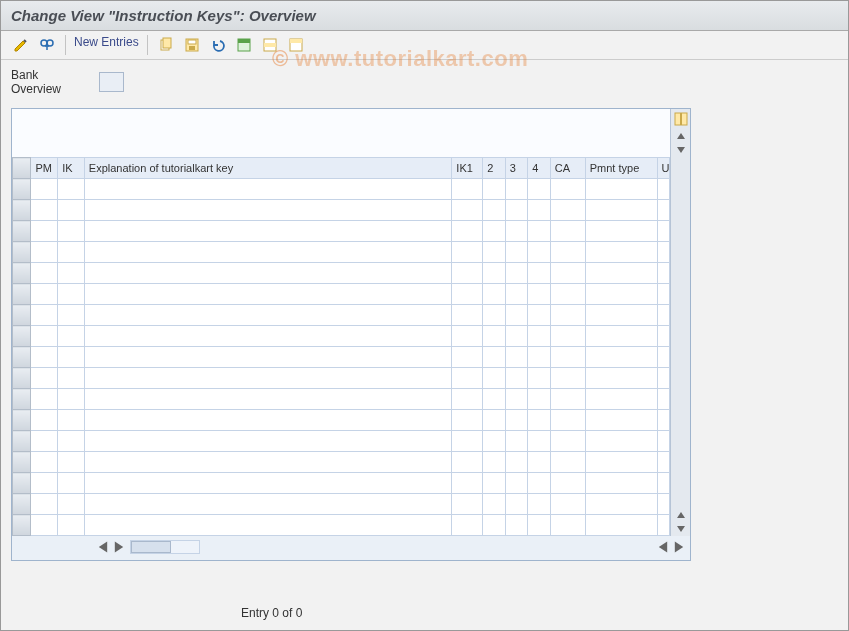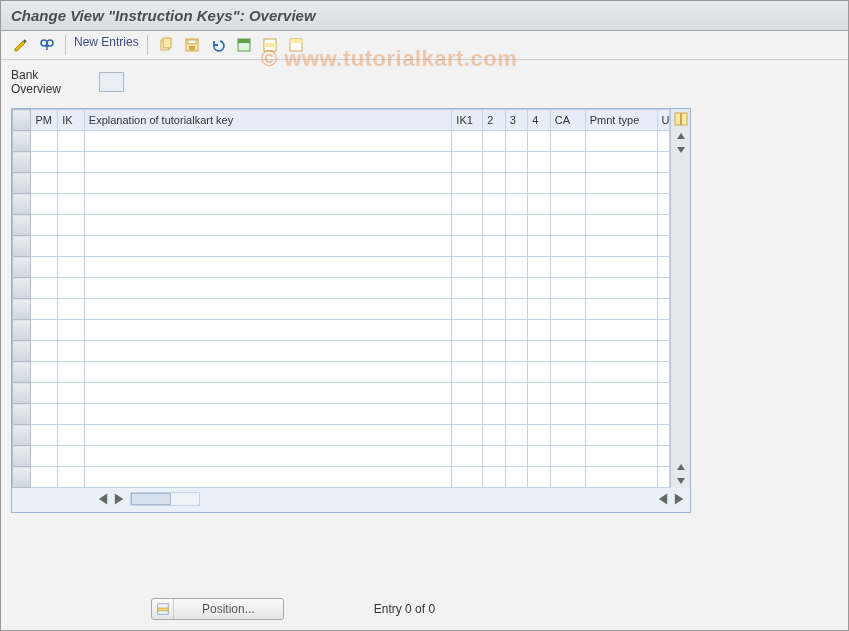--- a/index.html
+++ b/index.html
@@ -12,42 +12,42 @@
   .toolbar .link{color:#3a4a8a;font-size:12px;cursor:pointer;}
   .ico{width:20px;height:20px;display:flex;align-items:center;justify-content:center;cursor:pointer;}
   .ico svg{width:16px;height:16px;}
   .form-row{display:flex;align-items:center;gap:8px;padding:8px 10px;}
   .form-row label{font-size:12px;color:#333;width:80px;}
   .form-row .field{width:25px;height:20px;background:#e9eef5;border:1px solid #a9b8cc;}
   .panel{margin:4px 10px 0 10px;border:1px solid #9fb4cd;background:#fafcff;width:680px;}
   .panel-title{background:#eaf0f7;border-bottom:1px solid #9fb4cd;padding:4px 8px;font-size:12px;color:#334;}
   .grid-wrap{position:relative;display:flex;}
   .grid{flex:1;overflow:hidden;}
-  table{border-collapse:collapse;width:100%;table-layout:fixed;}
+  table{border-collapse:collapse;width:100%;table-layout:fixed;margin-top:48px;}
   th,td{border:1px solid #c5d3e6;height:21px;background:#fff;font-weight:normal;font-size:11px;color:#333;text-align:left;padding:0 4px;overflow:hidden;white-space:nowrap;}
   th{background:#e6edf7;}
   .rowh{width:18px;background:#d2dbe6;}
   th.rowh, td.rowh{background:linear-gradient(#e9edf2,#cfd6de);border:1px solid #b3bdc9;}
   .sbar{width:20px;background:#e4e9ef;border-left:1px solid #b6c4d6;display:flex;flex-direction:column;align-items:center;padding-top:2px;}
   .sbar .cfg{width:16px;height:16px;margin-bottom:2px;}
   .sbar .arr{width:16px;height:14px;display:flex;align-items:center;justify-content:center;cursor:pointer;color:#556;}
   .sbar .arr svg{width:10px;height:10px;}
   .sbar .spacer{flex:1;}
   .hscroll{display:flex;align-items:center;gap:2px;padding:4px 4px 6px 22px;background:#eaf0f7;}
   .hscroll .arr{width:14px;height:14px;display:flex;align-items:center;justify-content:center;cursor:pointer;color:#556;}
   .hscroll .track{flex:0 0 70px;height:14px;background:#eef3fa;border:1px solid #c5d3e6;position:relative;margin:0 2px;}
   .hscroll .thumb{position:absolute;left:0;top:0;width:40px;height:12px;background:#d6e0ed;border:1px solid #a9b8cc;}
   .hscroll .gap{flex:1;}
   .footer{position:absolute;bottom:10px;left:0;width:100%;display:flex;align-items:center;padding:0 20px;}
   .footer .pad{width:130px;}
   .posbtn{display:flex;align-items:center;background:linear-gradient(#fafafa,#e5e5e5);border:1px solid #a9a9a9;border-radius:3px;height:22px;cursor:pointer;}
   .posbtn .pi{width:22px;height:20px;display:flex;align-items:center;justify-content:center;border-right:1px solid #ccc;}
   .posbtn .pt{padding:0 28px;color:#555;font-size:12px;}
   .entry{margin-left:90px;color:#333;font-size:12px;}
-  .watermark{position:absolute;left:260px;top:45px;color:rgba(230,120,40,.35);font-size:22px;font-weight:bold;pointer-events:none;user-select:none;letter-spacing:.5px;}
+  .watermark{position:absolute;left:271px;top:45px;color:rgba(230,120,40,.35);font-size:22px;font-weight:bold;pointer-events:none;user-select:none;letter-spacing:.5px;}
   .watermark .c{color:rgba(230,120,40,.45);}
   .c-pm{width:26px;} .c-ik{width:26px;} .c-exp{width:358px;} .c-ik1{width:30px;} .c-2{width:22px;} .c-3{width:22px;} .c-4{width:22px;} .c-ca{width:34px;} .c-pmnt{width:70px;} .c-u{width:12px;}
 </style>
 </head>
 <body>
 
 <div class="window">
 
   <div class="header">
     <h1>Change View "Instruction Keys": Overview</h1>
@@ -429,25 +429,16 @@
       <span class="arr">
           <svg viewBox="0 0 10 10">
             <path d="M8 5 L2 1 L2 9 Z" fill="#666"></path>
           </svg>
         </span>
     </div>
   </div>
 
   <div class="footer">
     <span class="pad"></span>
-    <div class="posbtn">
-      <span class="pi">
-        <svg width="14" height="14" viewBox="0 0 16 16">
-            <rect x="2" y="2" width="12" height="12" fill="#eef3fa" stroke="#8fa6c4"></rect>
-            <rect x="2" y="7" width="12" height="3" fill="#ffd77a" stroke="#caa94a"></rect>
-          </svg>
-      </span>
-      <span class="pt">Position...</span>
-    </div>
     <span class="entry">Entry 0 of 0</span>
   </div>
 
 </div>
 
 </body></html>

